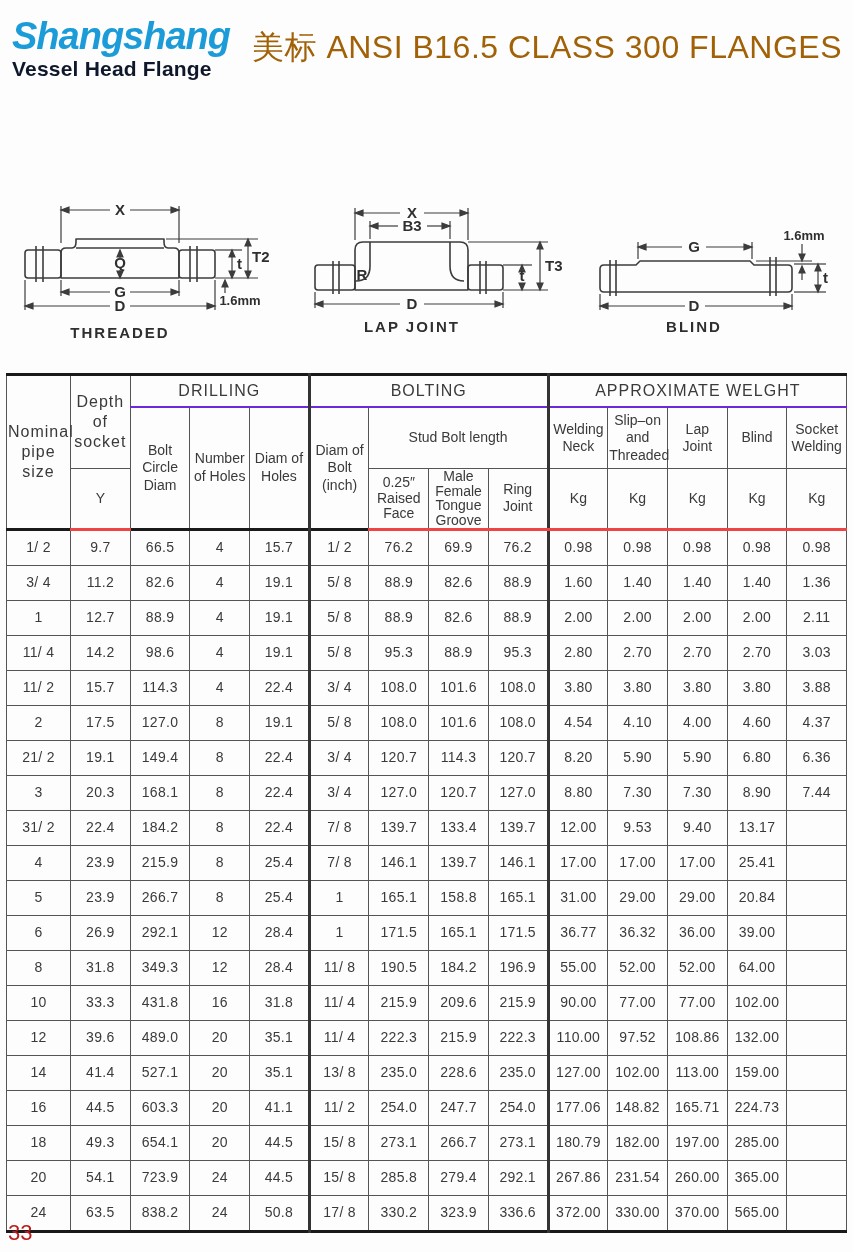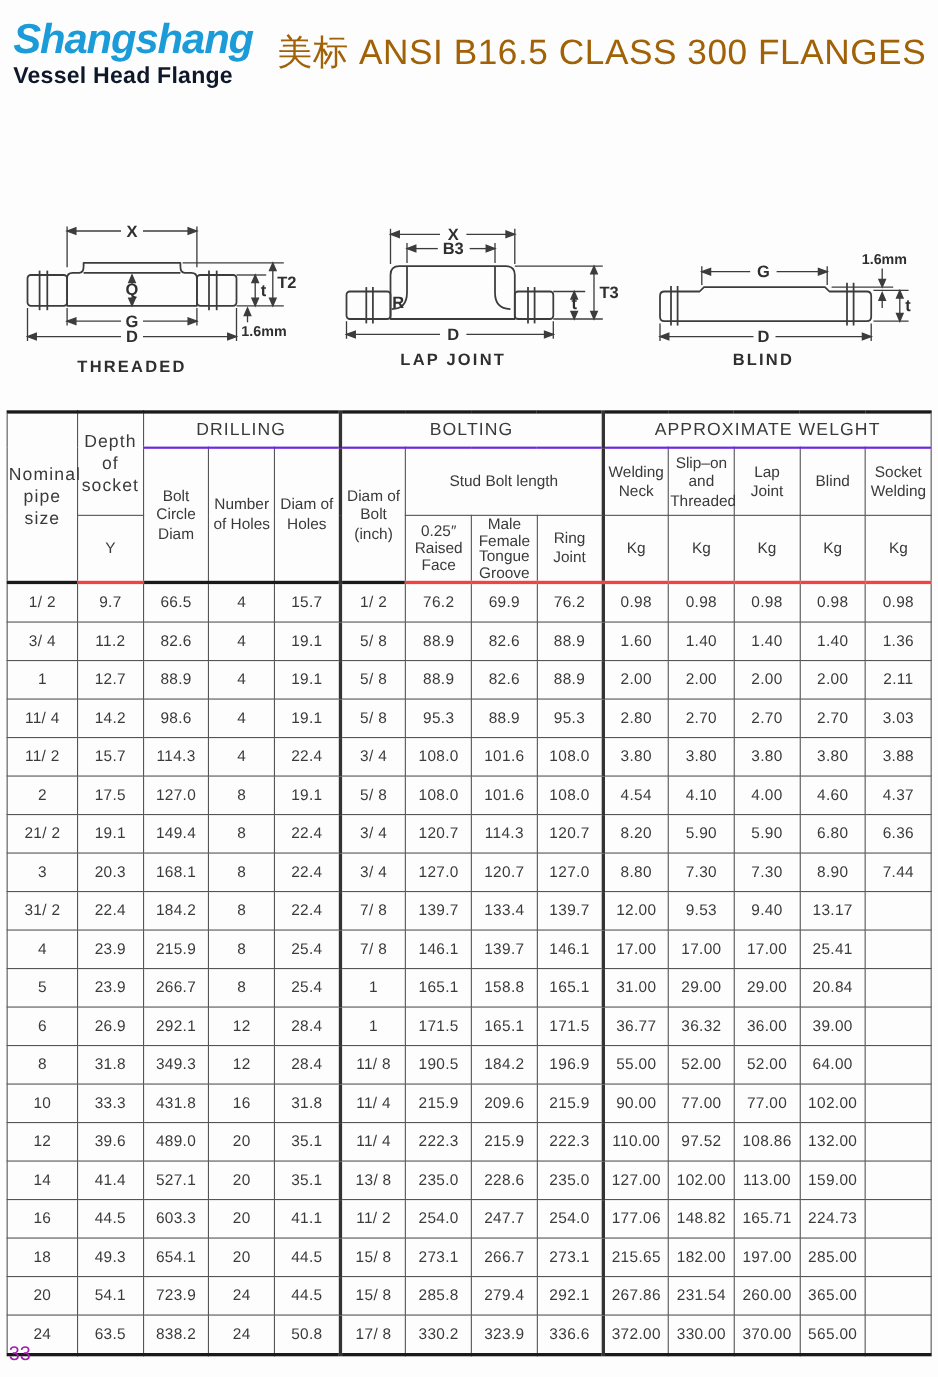--- a/index.html
+++ b/index.html
@@ -36,21 +36,21 @@
   .spec-table tr.h1 th.h-group{border-bottom:2px solid #6d28d9;}
   .spec-table tr.h2 th{height:60px;font-size:14px;}
   .spec-table tr.h3 th{height:46px;font-size:14px;}
   .spec-table thead{border-bottom:3px solid #1a1a1a;}
   .spec-table tr.h3 th{border-bottom:3px solid #ef4444;}
   .spec-table td{height:34px;letter-spacing:0.3px;}
   .spec-table .gb{border-left:3px solid #333;}
   .spec-table .small4{font-size:11px;line-height:1.05;}
   .spec-table .rf{font-size:13px;line-height:1.1;}
   
-  .page-number{position:absolute;left:8px;top:1220px;font-size:18px;color:#a21caf;}
+  .page-number{position:absolute;left:8px;top:1220px;font-size:22px;color:#b91c1c;}
 </style>
 </head>
 <body>
 
 <div class="logo">
   <div class="logo-main">Shangshang</div>
   <div class="logo-sub">Vessel Head Flange</div>
 </div>
 <div class="page-title">美标 ANSI B16.5 CLASS 300 FLANGES</div>
 
@@ -546,21 +546,21 @@
       <tr>
         <td>18</td>
         <td>49.3</td>
         <td>654.1</td>
         <td>20</td>
         <td>44.5</td>
         <td class="gb">15/ 8</td>
         <td>273.1</td>
         <td>266.7</td>
         <td>273.1</td>
-        <td class="gb">215.65</td>
+        <td class="gb">180.79</td>
         <td>182.00</td>
         <td>197.00</td>
         <td>285.00</td>
         <td></td>
       </tr>
       <tr>
         <td>20</td>
         <td>54.1</td>
         <td>723.9</td>
         <td>24</td>

